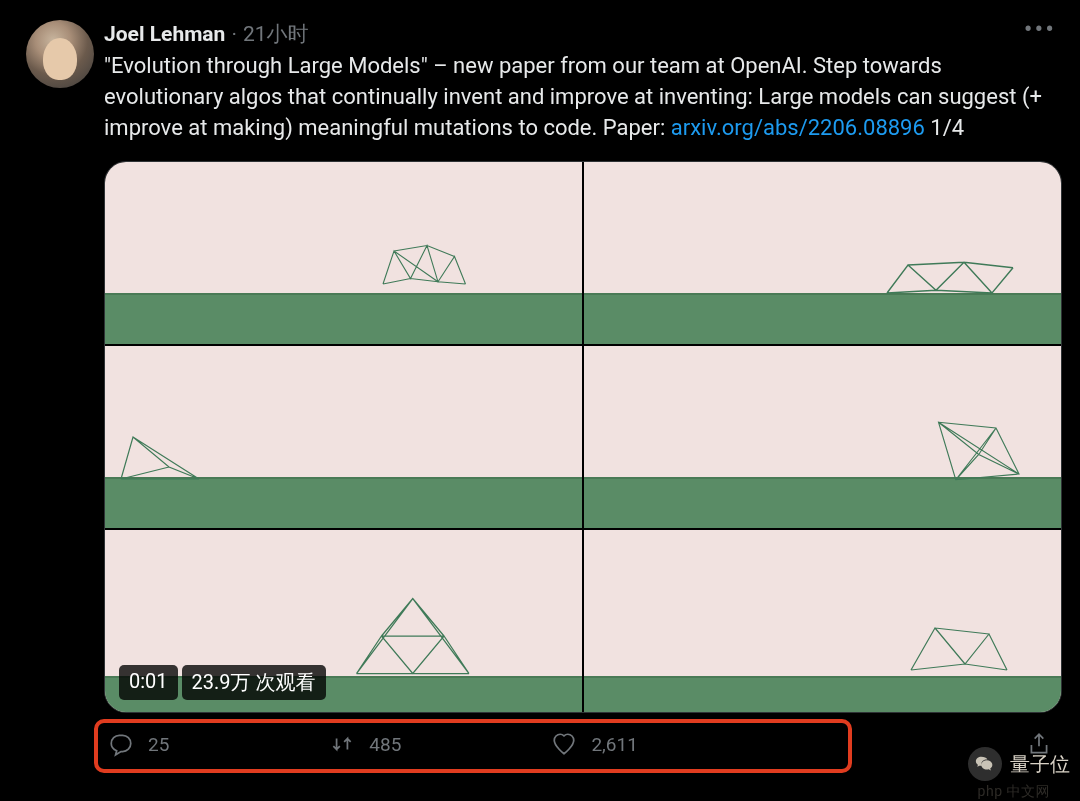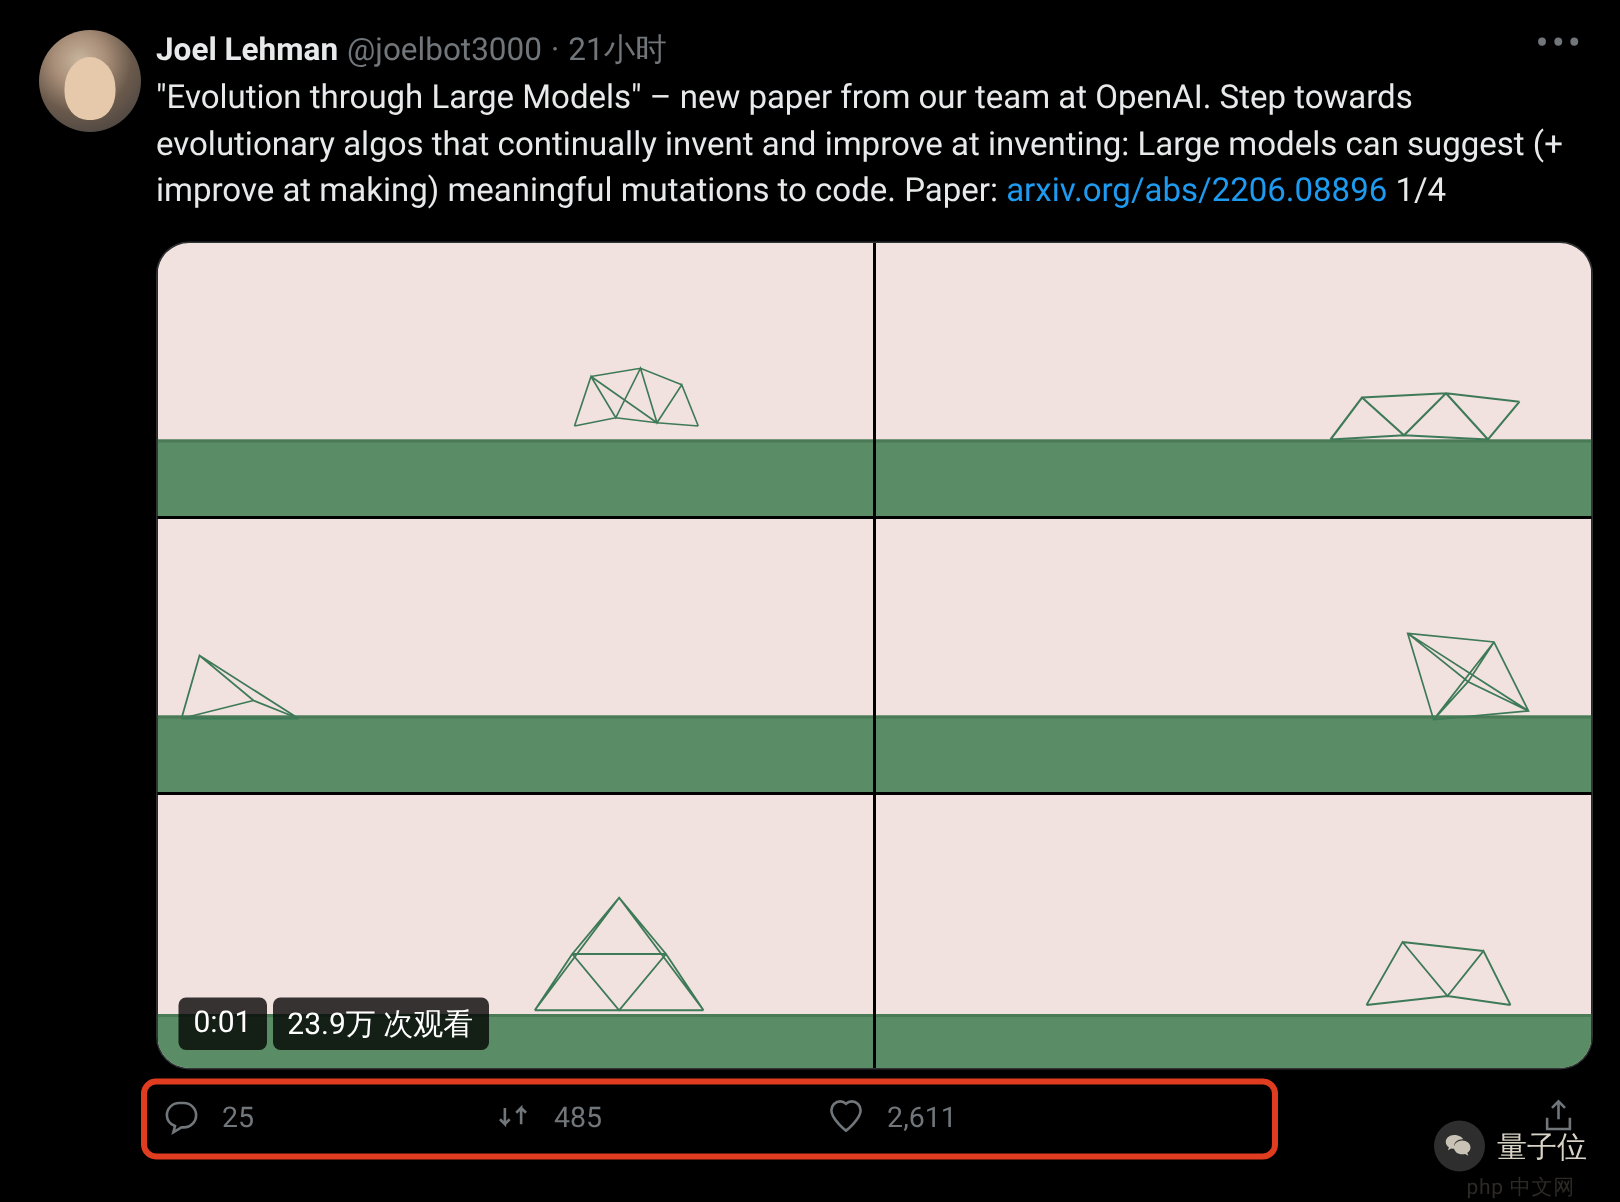--- a/index.html
+++ b/index.html
@@ -135,21 +135,21 @@
     cursor: pointer;
   }
   .action svg { width: 26px; height: 26px; stroke:#71767b; fill:none; stroke-width:1.6; }
   .a-reply   { margin-left: 4px; }
   .a-rt      { margin-left: 160px; justify-content: space-between; }
   .a-like    { margin-left: 150px; }
   .a-share   { margin-left: auto; margin-right: 10px; }
 
   .wechat {
     position: absolute;
-    right: 22px;
+    right: 10px;
     bottom: 20px;
     display:flex;
     align-items:center;
     gap:8px;
     color:#d9d2c6;
     font-size:20px;
     justify-content:space-between;
   }
   .wechat-icon{
     width:34px; height:34px; border-radius:50%;
@@ -166,21 +166,20 @@
 <body>
 
 <div class="tweet">
   <div class="avatar-col">
     <div class="avatar"></div>
   </div>
   <div class="main-col">
 
     <div class="header-row">
       <span class="display-name">Joel Lehman</span>
-      <span class="handle">@joelbot3000</span>
       <span class="sep">·</span>
       <span class="time">21小时</span>
       <span class="more">•••</span>
     </div>
 
     <div class="tweet-text">
       <span>"Evolution through Large Models" – new paper from our team at OpenAI. Step towards evolutionary algos that continually invent and improve at inventing: Large models can suggest (+ improve at making) meaningful mutations to code. Paper: </span><a href="#">arxiv.org/abs/2206.08896</a><span> 1/4</span>
     </div>
 
     <div class="media">

